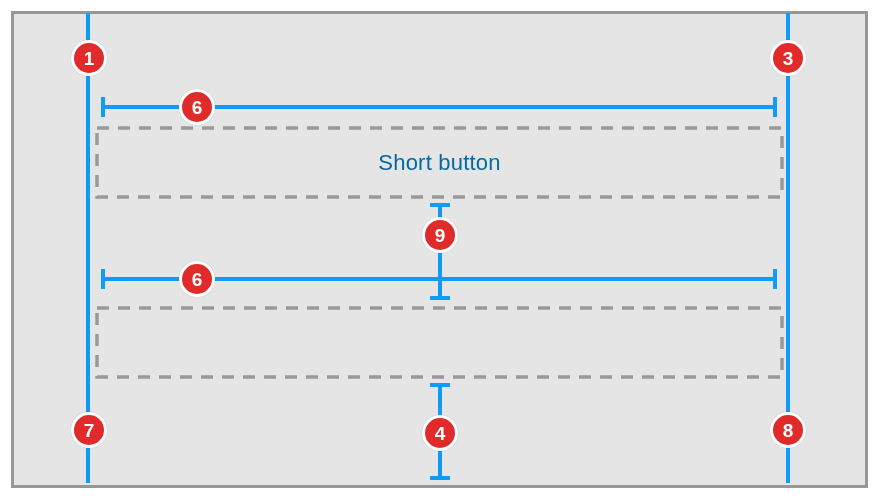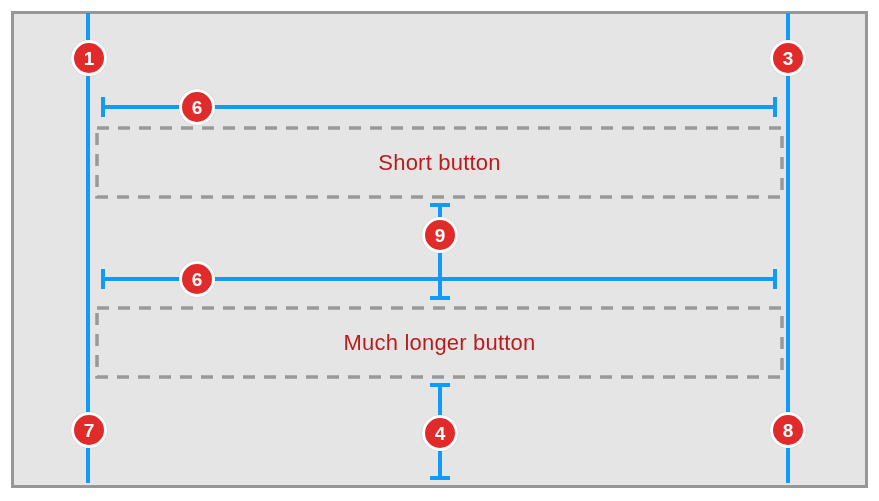--- a/index.html
+++ b/index.html
@@ -45,21 +45,21 @@
   }
   .btn-label {
     position: absolute;
     left: 97px;
     width: 685px;
     height: 69px;
     display: flex;
     align-items: center;
     justify-content: center;
     font-size: 22px;
-    color: #b91c1c;
+    color: #0369a1;
     letter-spacing: 0.2px;
   }
   .btn-label.short { top: 128px; }
   .btn-label.long  { top: 308px; }
   .badge {
     position: absolute;
     width: 30px;
     height: 30px;
     background: #E12B2B;
     border: 3px solid #FFFFFF;
@@ -97,21 +97,20 @@
     <path class="blue-line" d="M103,269 V289 M103,279 H775 M775,269 V289"></path>
 
     <path class="blue-line" d="M430,205 H450 M440,205 V298 M430,298 H450"></path>
     <path class="blue-line" d="M430,385 H450 M440,385 V478 M430,478 H450"></path>
 
     <rect class="dashed-outline" x="97" y="128" width="685" height="69"></rect>
     <rect class="dashed-outline" x="97" y="308" width="685" height="69"></rect>
   </svg>
 
   <div class="btn-label short">Short button</div>
-  <div class="btn-label long">Much longer button</div>
 
   <div class="badge b1">1</div>
   <div class="badge b3">3</div>
   <div class="badge b6a">6</div>
   <div class="badge b9">9</div>
   <div class="badge b6b">6</div>
   <div class="badge b4">4</div>
   <div class="badge b7">7</div>
   <div class="badge b8">8</div>
 

